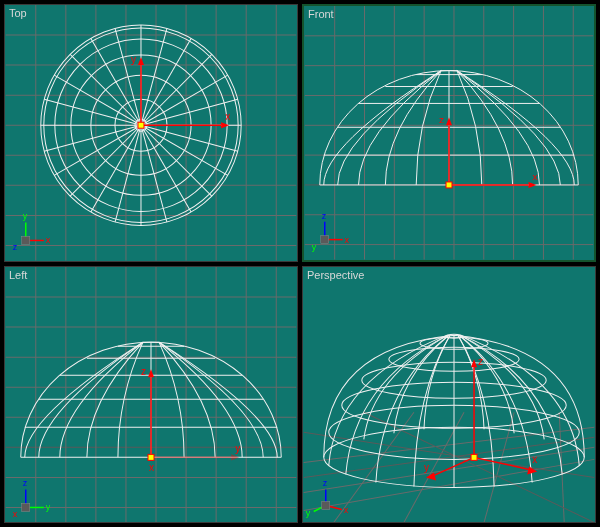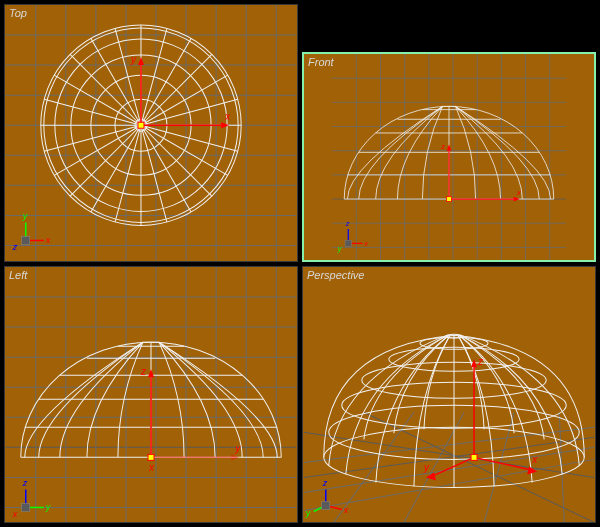--- a/index.html
+++ b/index.html
@@ -18,29 +18,27 @@
     box-sizing: border-box;
     display: grid;
     grid-template-columns: 1fr 1fr;
     grid-template-rows: 1fr 1fr;
     gap: 4px;
     padding: 4px;
     background: #000;
   }
   .viewport {
     position: relative;
-    background: #a16207;
+    background: #0f766e;
     border: 1px solid #3a3a3a;
     box-sizing: border-box;
     overflow: hidden;
-    font-style: italic;
   }
   .viewport.active {
-    border: 2px solid #86efac;
-    margin-top: 48px;
+    border: 2px solid #14532d;
   }
   .viewport-label {
     position: absolute;
     top: 2px;
     left: 4px;
     font-size: 11px;
     color: #d8d8d8;
     z-index: 5;
     user-select: none;
     cursor: default;

